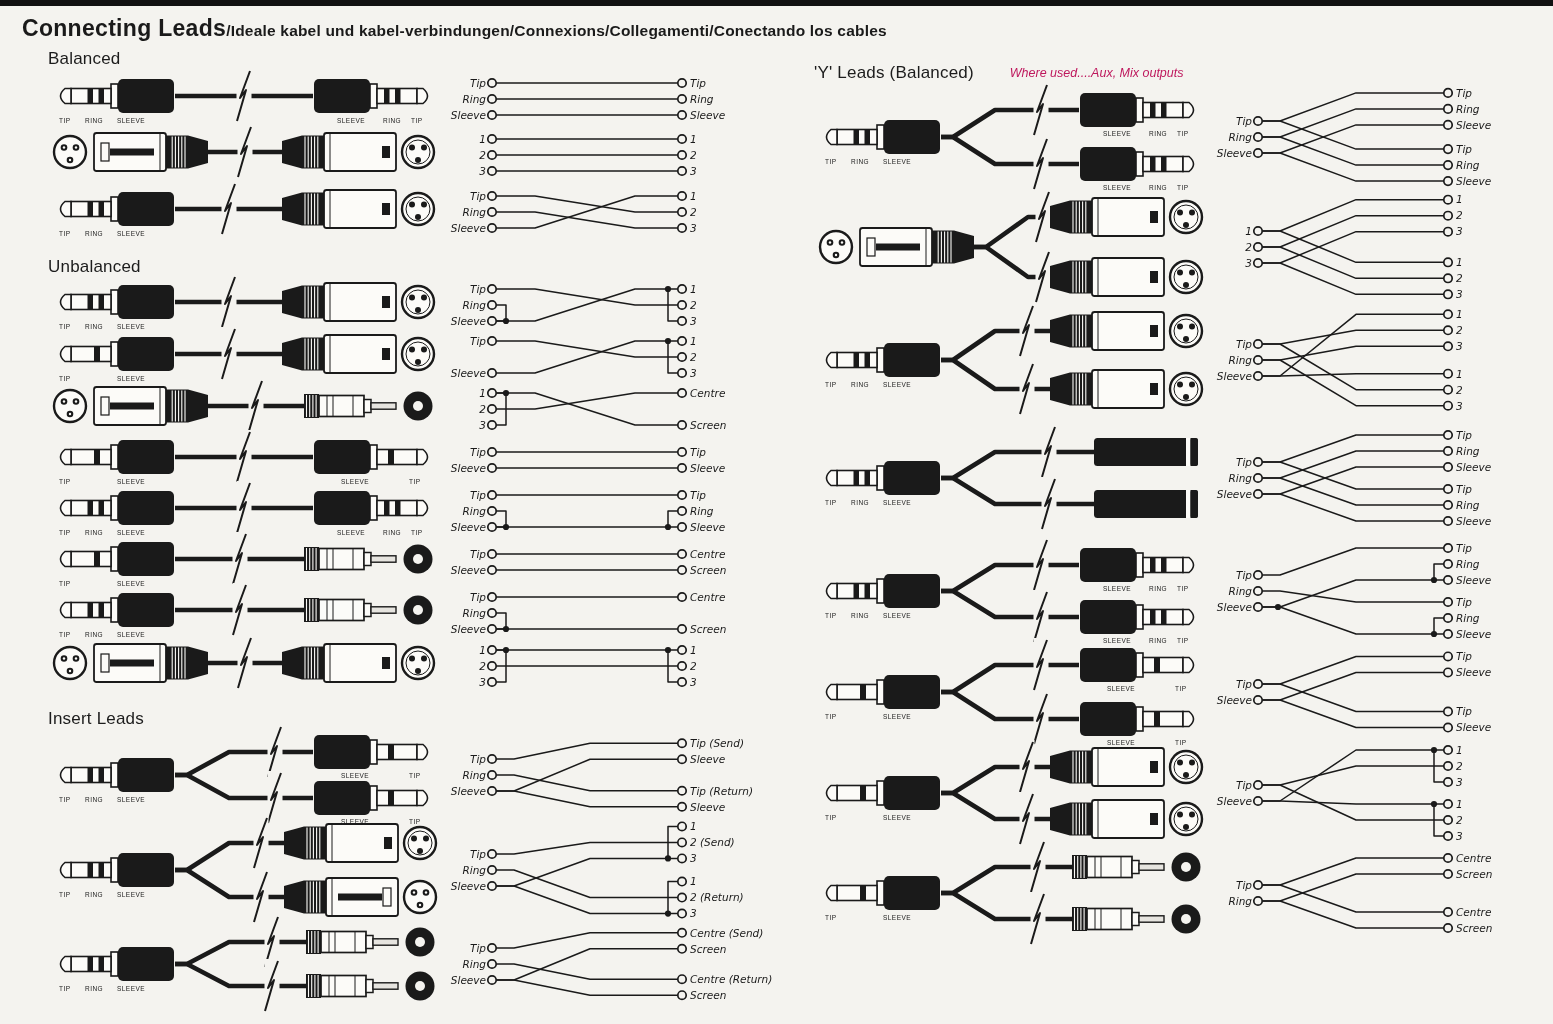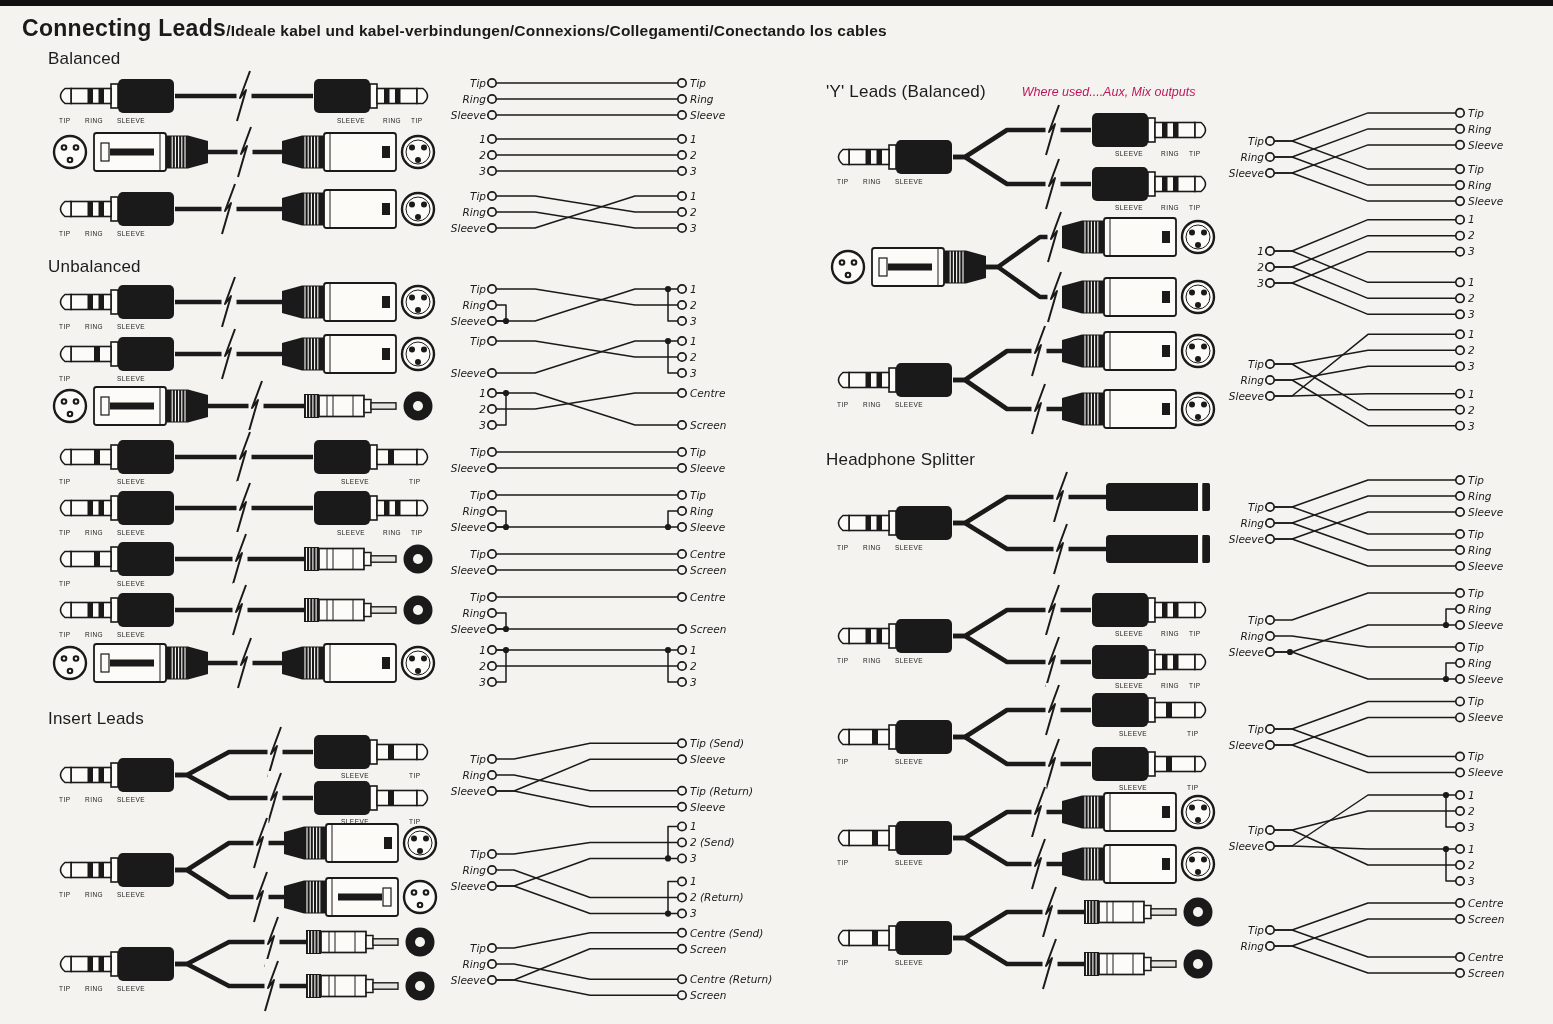--- a/index.html
+++ b/index.html
@@ -2,21 +2,21 @@
 <html><head>
 <meta charset="utf-8">
 <style>
   html,body{margin:0;padding:0;background:#e8e7e3;}
   .page{position:relative;width:1553px;height:1024px;background:#f4f3ef;overflow:hidden;
         font-family:"Liberation Sans",sans-serif;color:#1a1a1a;}
   .topbar{height:6px;background:#111;width:100%;}
   .title-row{padding:9px 0 2px 22px;white-space:nowrap;}
   .t-main{font-size:23px;font-weight:bold;letter-spacing:.3px;}
   .t-rest{font-size:15.5px;font-weight:bold;letter-spacing:.2px;text-align:center;}
-  .cols{display:flex;padding-left:48px;gap:58px;align-items:center;}
+  .cols{display:flex;padding-left:48px;gap:46px;align-items:flex-start;}
   .col{width:720px;flex:none;}
   .col.right{padding-top:14px;}
   .section{margin-top:2px;}
   .section + .section{margin-top:13px;}
   .sec-head{height:25px;display:flex;align-items:center;gap:36px;}
   .sec-title{font-size:17px;color:#1c1c1c;letter-spacing:.2px;}
   .sec-note{font-style:italic;font-size:12.5px;color:#be185d;}
   .row{display:flex;overflow:visible;}
   .cable,.wires{flex:none;overflow:visible;}
   svg{overflow:visible;display:block;}
@@ -1109,23 +1109,20 @@
                 <text x="250" y="72.5" class="wl">1</text>
                 <circle cx="242" cy="84.7" r="4.2" fill="#f4f3ef" stroke="#1a1a1a" stroke-width="1.7"></circle>
                 <text x="250" y="88.5" class="wl">2</text>
                 <circle cx="242" cy="100.7" r="4.2" fill="#f4f3ef" stroke="#1a1a1a" stroke-width="1.7"></circle>
                 <text x="250" y="104.5" class="wl">3</text>
               </svg>
             </div>
           </div>
         </div>
         <div class="section">
-          <div class="sec-head">
-            <span class="sec-title">Headphone Splitter</span>
-          </div>
           <div class="row" style="height:100px">
             <div class="cable">
               <svg width="392" height="100" viewBox="0 0 392 100">
                 <g transform="translate(127,50) scale(-1,1)">
                   <rect x="1" y="-17" width="56" height="34" rx="5" fill="#1a1a1a"></rect>
                   <rect x="57" y="-12" width="7" height="24" fill="#fcfbf8" stroke="#1a1a1a" stroke-width="1.6"></rect>
                   <rect x="64" y="-7.5" width="40" height="15" fill="#fcfbf8" stroke="#1a1a1a" stroke-width="1.6"></rect>
                   <rect x="71" y="-7.5" width="5.5" height="15" fill="#1a1a1a"></rect>
                   <rect x="82" y="-7.5" width="5.5" height="15" fill="#1a1a1a"></rect>
                   <path d="M104,-7.5 L110,-7.5 Q119,0 110,7.5 L104,7.5 Z" fill="#fcfbf8" stroke="#1a1a1a" stroke-width="1.6"></path>

